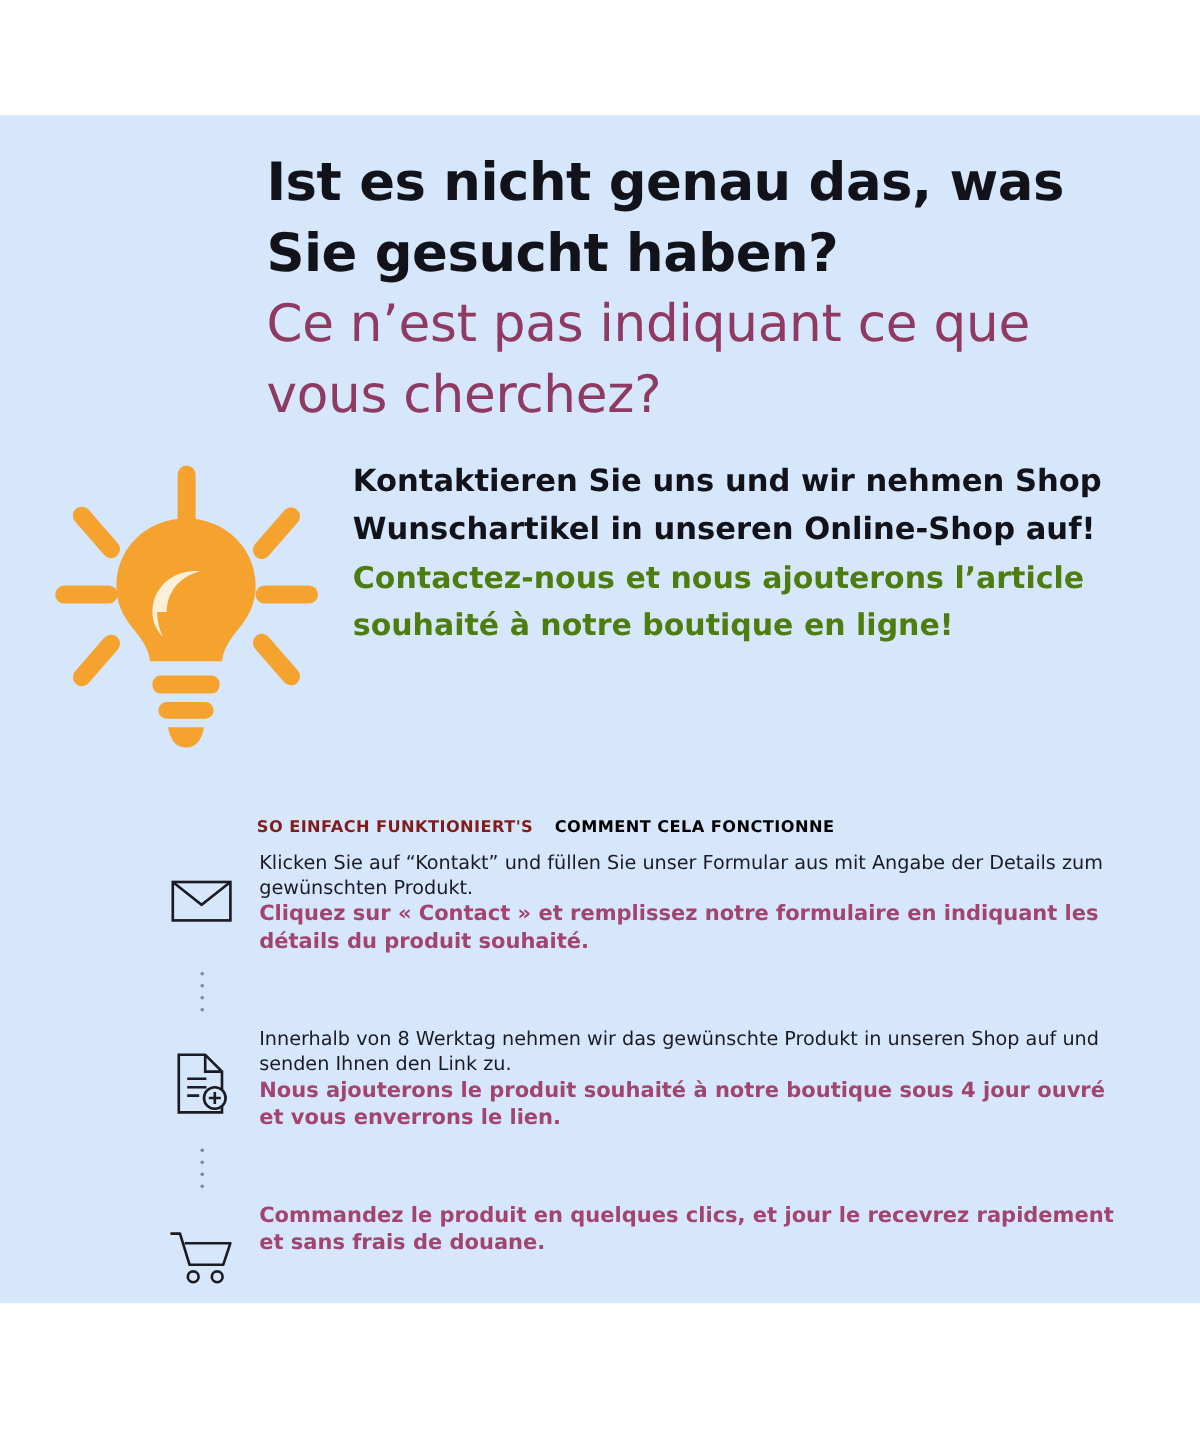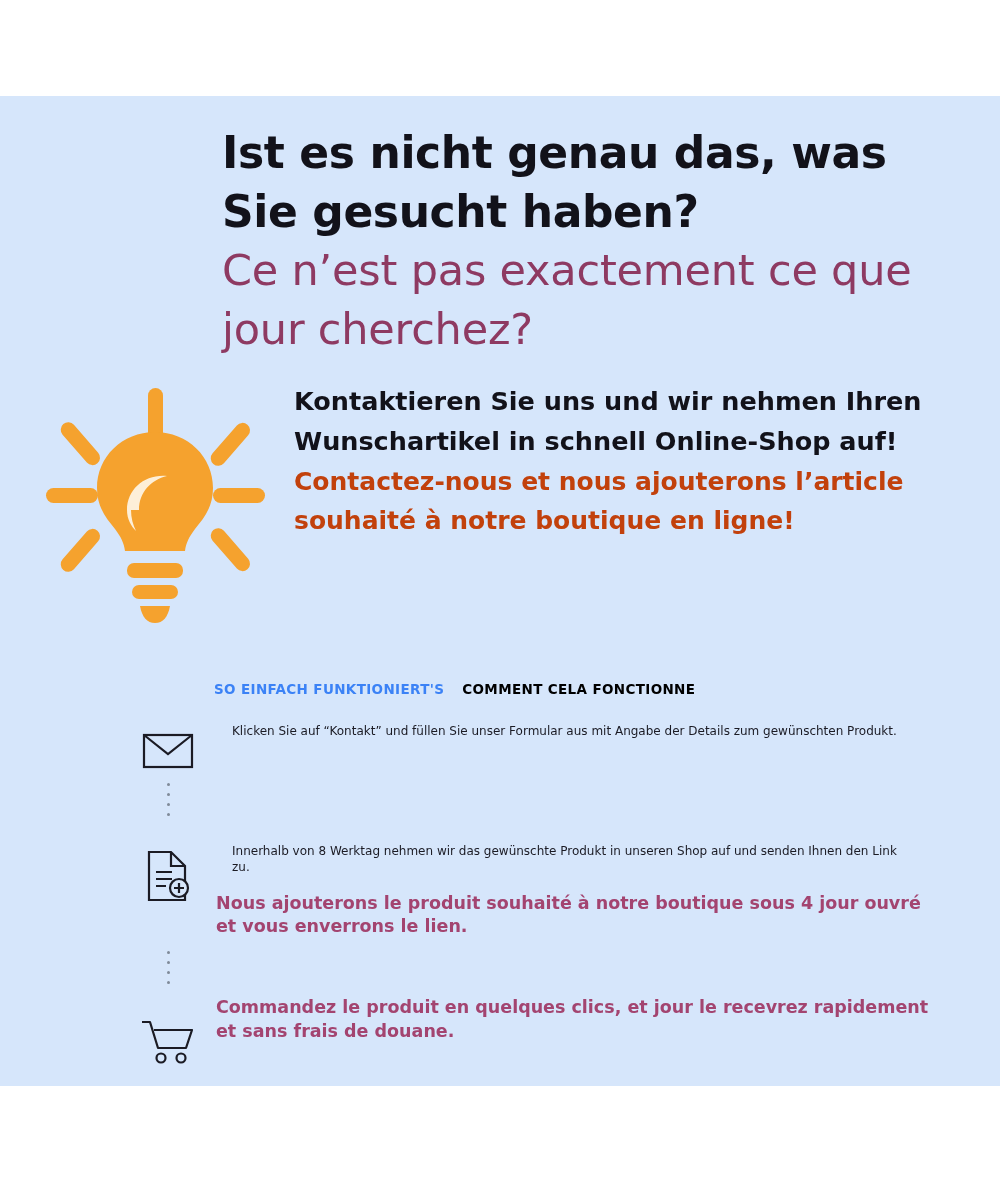--- a/index.html
+++ b/index.html
@@ -74,38 +74,38 @@
     font-size: 25.5px;
     line-height: 1.56;
     font-weight: 700;
     color: #12121a;
     margin: 0;
   }
   .subhead .fr {
     font-size: 25px;
     line-height: 1.56;
     font-weight: 600;
-    color: #c2410c;
+    color: #4d7c0f;
     margin: 0;
   }
 
   
   .eyebrow {
     position: absolute;
     left: 214px;
     top: 681px;
     display: flex;
     align-items: baseline;
     gap: 18px;
   }
   .eyebrow .de {
     font-size: 13.5px;
     font-weight: 700;
     letter-spacing: 0.35px;
-    color: #3b82f6;
+    color: #7f1d1d;
     text-align: center;
   }
   .eyebrow .fr {
     font-size: 13.5px;
     font-weight: 700;
     letter-spacing: 0.35px;
     color: #000000;
   }
 
   
@@ -124,24 +124,24 @@
     flex: 0 0 96px;
     display: flex;
     justify-content: center;
     padding-top: 22px;
   }
   .step-text {
     flex: 1 1 auto;
     padding-right: 8px;
   }
   .step-text .de {
-    font-size: 12px;
+    font-size: 16px;
     line-height: 1.33;
     color: #1b1b24;
-    margin: 16px;
+    margin: 0;
   }
   .step-text .fr {
     font-size: 17.5px;
     line-height: 1.33;
     color: #a34470;
     font-weight: 700;
     margin: 0;
   }
   .connector {
     height: 58px;
@@ -166,21 +166,21 @@
 </style>
 </head>
 <body>
 
 <div class="canvas">
 
   <div class="panel"></div>
 
   <div class="headline">
     <p class="de">Ist es nicht genau das, was Sie gesucht haben?</p>
-    <p class="fr">Ce n’est pas exactement ce que jour cherchez?</p>
+    <p class="fr">Ce n’est pas indiquant ce que vous cherchez?</p>
   </div>
 
   <div class="bulb">
     <svg width="230" height="250" viewBox="0 0 230 250" xmlns="http://www.w3.org/2000/svg">
       <g fill="#f5a22e">
 
         <rect x="108" y="6" width="15" height="52" rx="7.5"></rect>
         <rect x="6" y="106" width="52" height="15" rx="7.5"></rect>
         <rect x="173" y="106" width="52" height="15" rx="7.5"></rect>
         <rect x="33" y="36" width="15" height="52" rx="7.5" transform="rotate(-41 40 62)"></rect>
@@ -193,40 +193,41 @@
         <rect x="87" y="181" width="56" height="15" rx="7"></rect>
         <rect x="92" y="203" width="46" height="14" rx="7"></rect>
         <path d="M100 224h30c-2 11-7 17-15 17s-13-6-15-17z"></path>
       </g>
 
       <path d="M99 128c0-18 12-30 28-34-22-2-40 13-40 34 0 9 4 16 9 21-3-6-5-13-5-21z" fill="#fdf3e2" opacity="0.95"></path>
     </svg>
   </div>
 
   <div class="subhead">
-    <p class="de">Kontaktieren Sie uns und wir nehmen Ihren Wunschartikel in schnell Online-Shop auf!</p>
+    <p class="de">Kontaktieren Sie uns und wir nehmen Shop Wunschartikel in unseren Online-Shop auf!</p>
     <p class="fr">Contactez-nous et nous ajouterons l’article souhaité à notre boutique en ligne!</p>
   </div>
 
   <div class="eyebrow">
     <span class="de">SO EINFACH FUNKTIONIERT'S</span>
     <span class="fr">COMMENT CELA FONCTIONNE</span>
   </div>
 
   <div class="steps">
 
     <div class="step">
       <div class="step-icon">
         <svg width="52" height="40" viewBox="0 0 52 40" xmlns="http://www.w3.org/2000/svg">
           <rect x="2" y="5" width="48" height="32" fill="none" stroke="#1b1b24" stroke-width="2.2"></rect>
           <path d="M2 5l24 19L50 5" fill="none" stroke="#1b1b24" stroke-width="2.2"></path>
         </svg>
       </div>
       <div class="step-text">
         <p class="de">Klicken Sie auf “Kontakt” und füllen Sie unser Formular aus mit Angabe der Details zum gewünschten Produkt.</p>
+        <p class="fr">Cliquez sur « Contact » et remplissez notre formulaire en indiquant les détails du produit souhaité.</p>
       </div>
     </div>
 
     <div class="connector">
       <div class="dots">
           <i></i>
           <i></i>
           <i></i>
           <i></i>
         </div>

